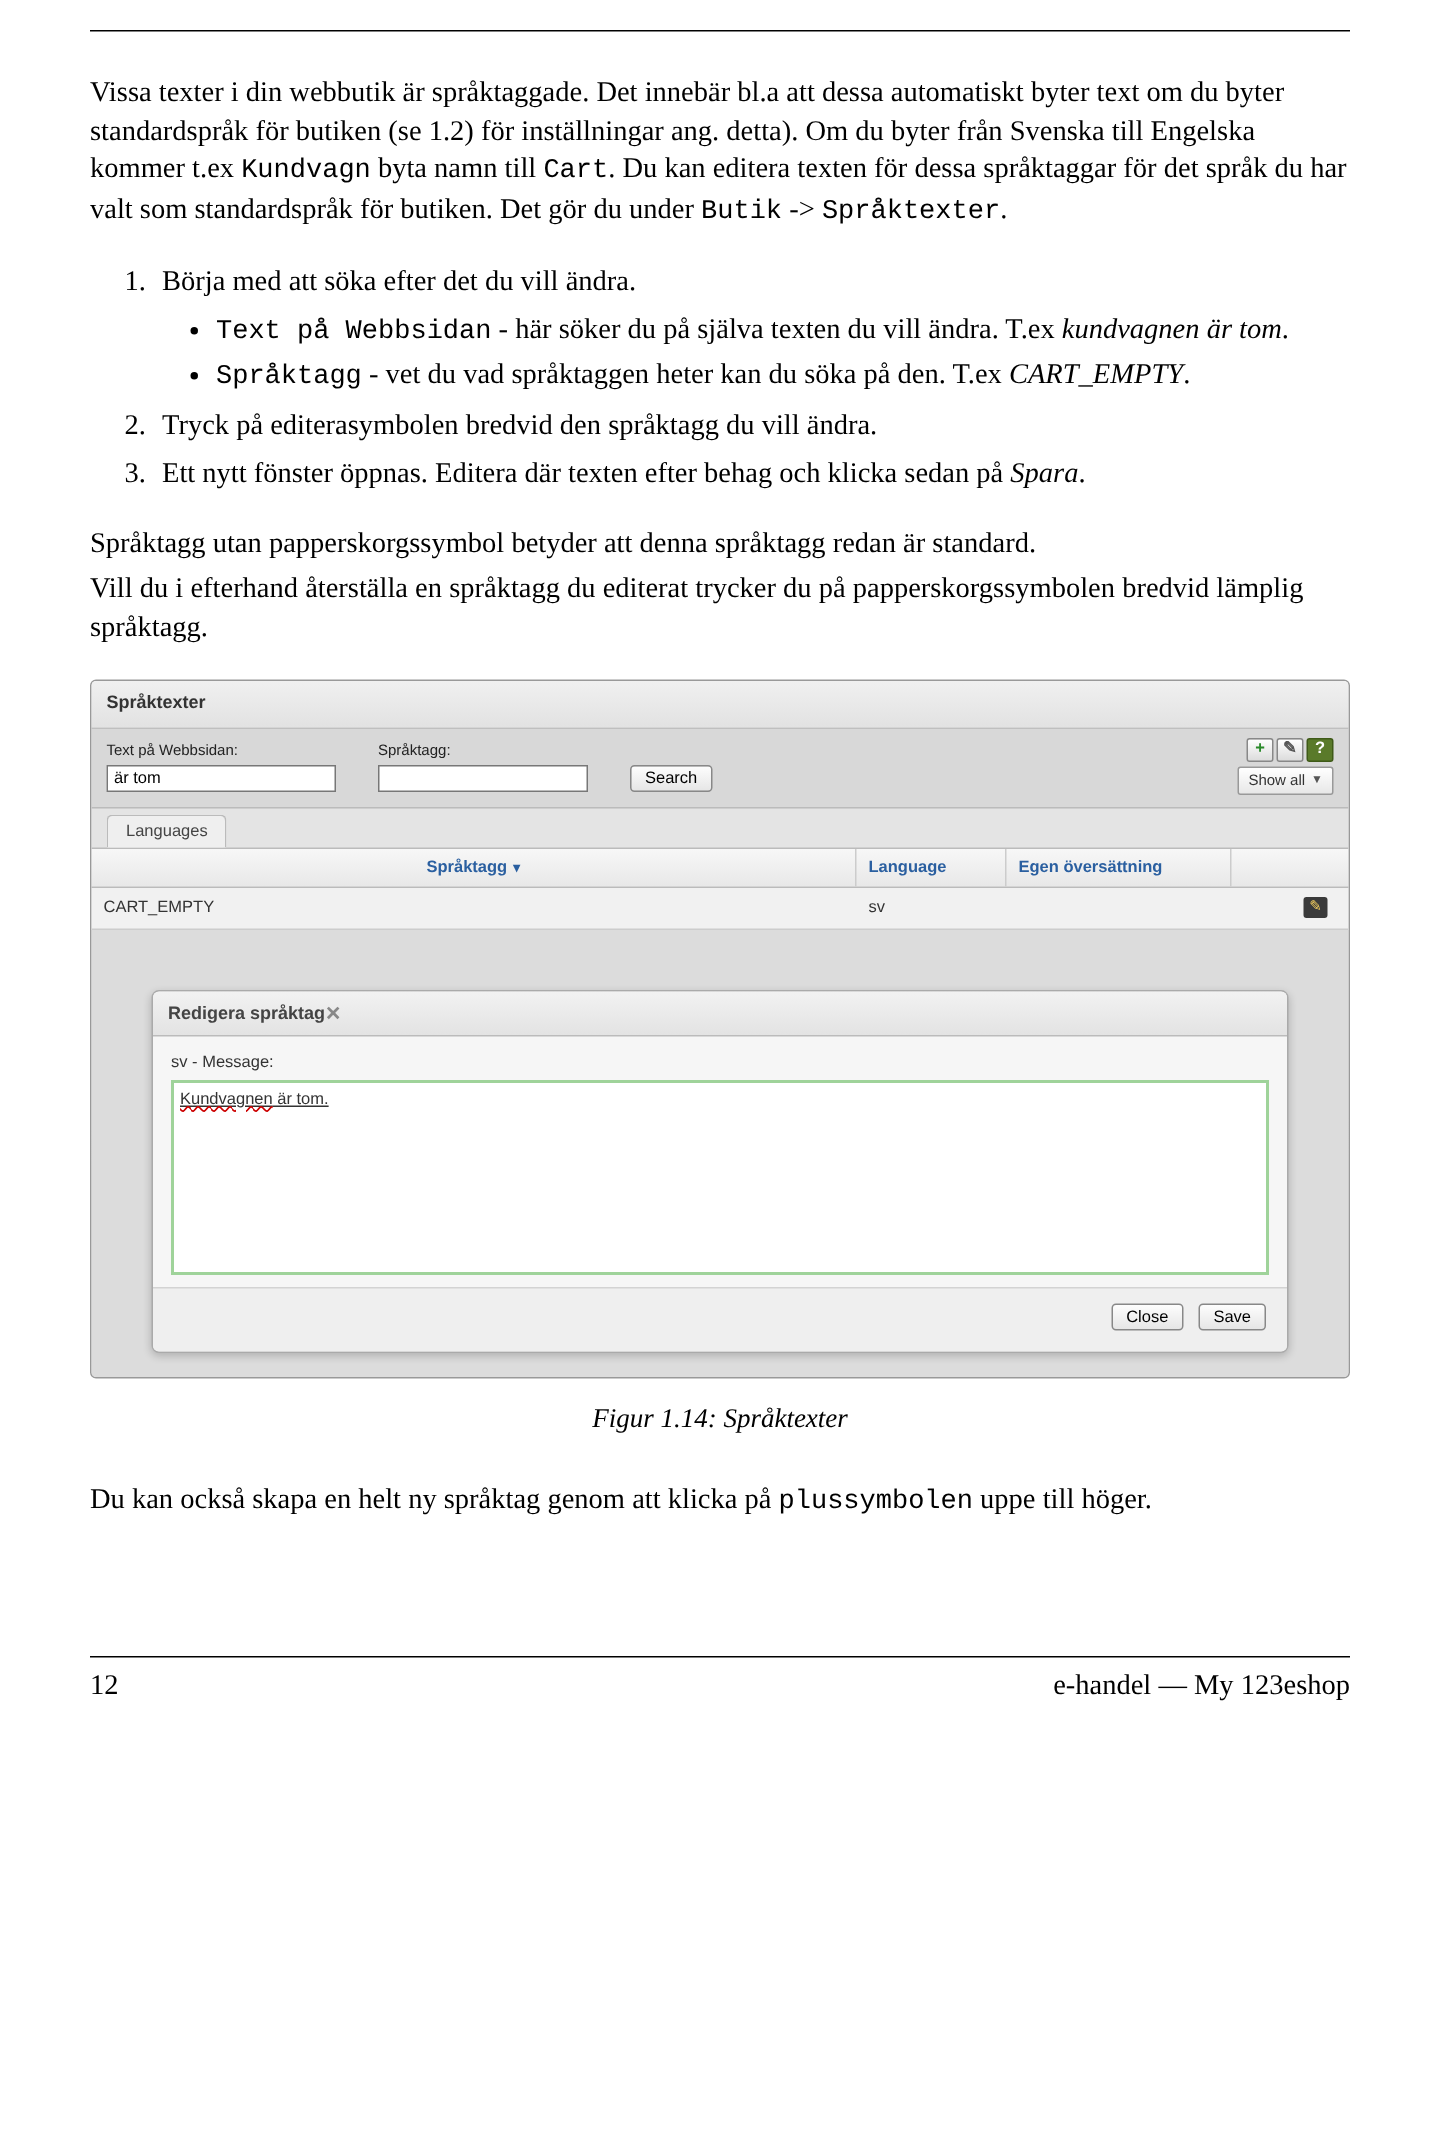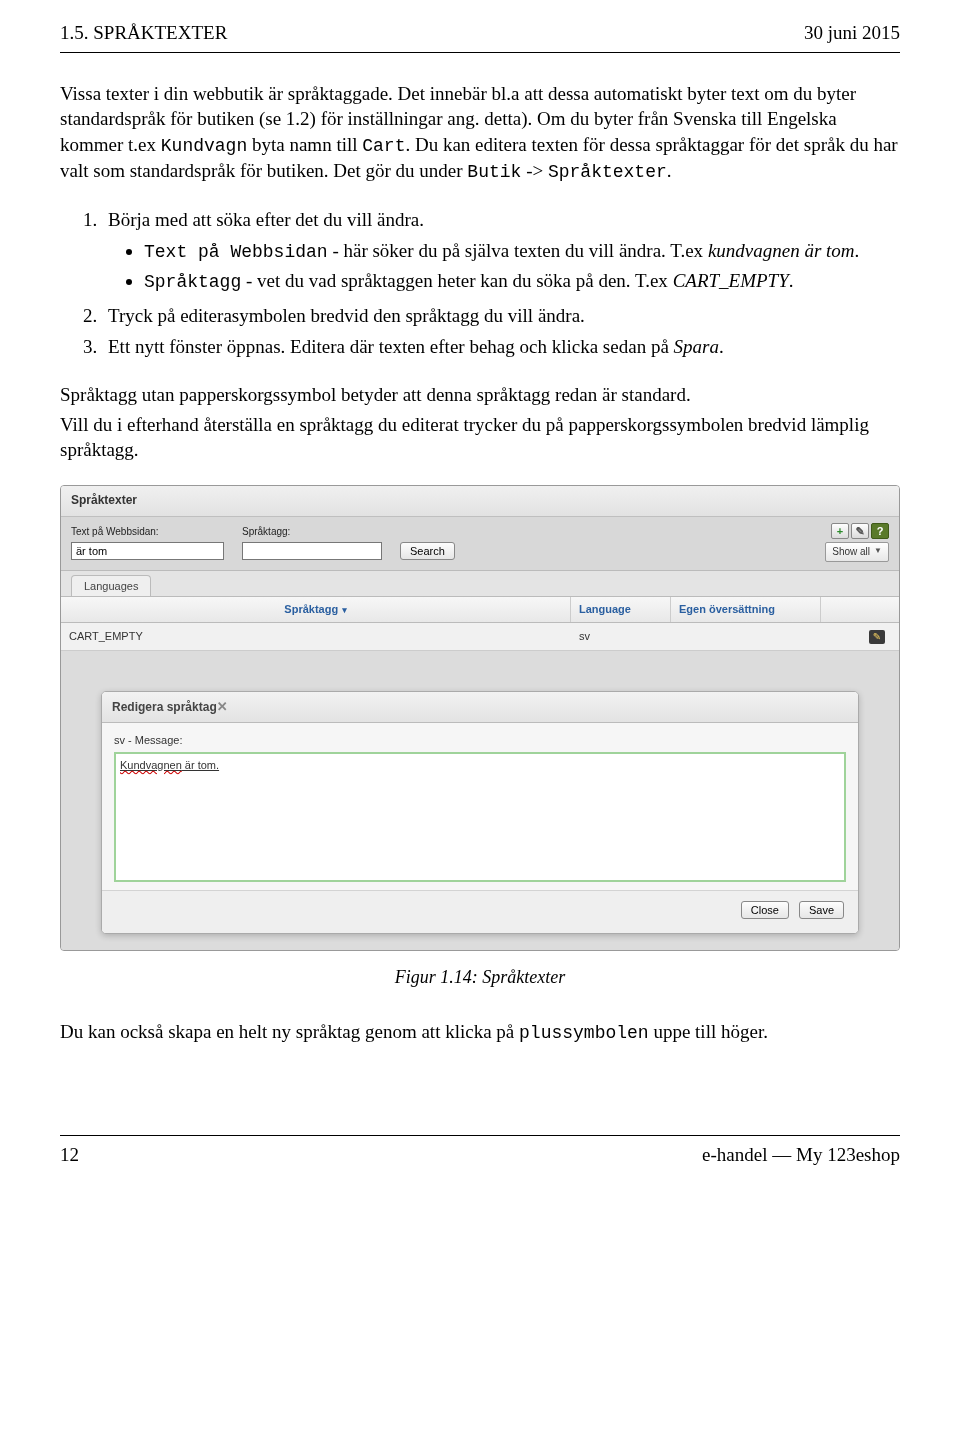--- a/index.html
+++ b/index.html
@@ -54,21 +54,21 @@
     font-weight: bold;
     padding: 6px 10px 8px 10px;
     font-size: 12px;
     border-bottom: 1px solid #bfbfbf;
     background: linear-gradient(#f0f0f0,#e2e2e2);
   }
   .search-bar {
     display: flex;
     align-items: flex-end;
     padding: 8px 10px 10px 10px;
-    gap: 18px;
+    gap: 28px;
     background: #d8d8d8;
     border-bottom: 1px solid #bbb;
     position: relative;
   }
   .field-group { display: flex; flex-direction: column; gap: 3px; }
   .field-label { font-size: 10px; color: #222; }
   .text-input {
     border: 1px solid #777;
     background: #fff;
     height: 18px;
@@ -231,24 +231,20 @@
     display: flex;
     justify-content: space-between;
     font-size: 19px;
   }
 </style>
 </head>
 <body>
 
 <div class="page">
 
-  <div class="header-row">
-    <span>1.5. SPRÅKTEXTER</span>
-    <span>30 juni 2015</span>
-  </div>
   <hr class="hr">
 
 
   <div class="para-block">
     <p>
       <span>Vissa texter i din webbutik är språktaggade. Det innebär bl.a att dessa automatiskt byter text om du byter standardspråk för butiken (se </span><span style="color:#000;">1.2</span><span>) för inställningar ang. detta). Om du byter från Svenska till Engelska kommer t.ex </span><span class="mono">Kundvagn</span><span> byta namn till </span><span class="mono">Cart</span><span>. Du kan editera texten för dessa språktaggar för det språk du har valt som standardspråk för butiken. Det gör du under </span><span class="mono">Butik</span><span> -&gt; </span><span class="mono">Språktexter</span><span>.</span>
     </p>
   </div>
 
   <ol class="steps">

